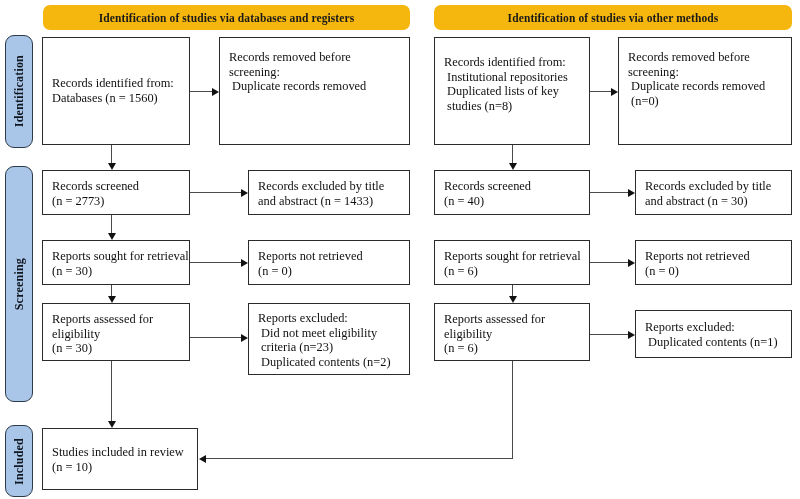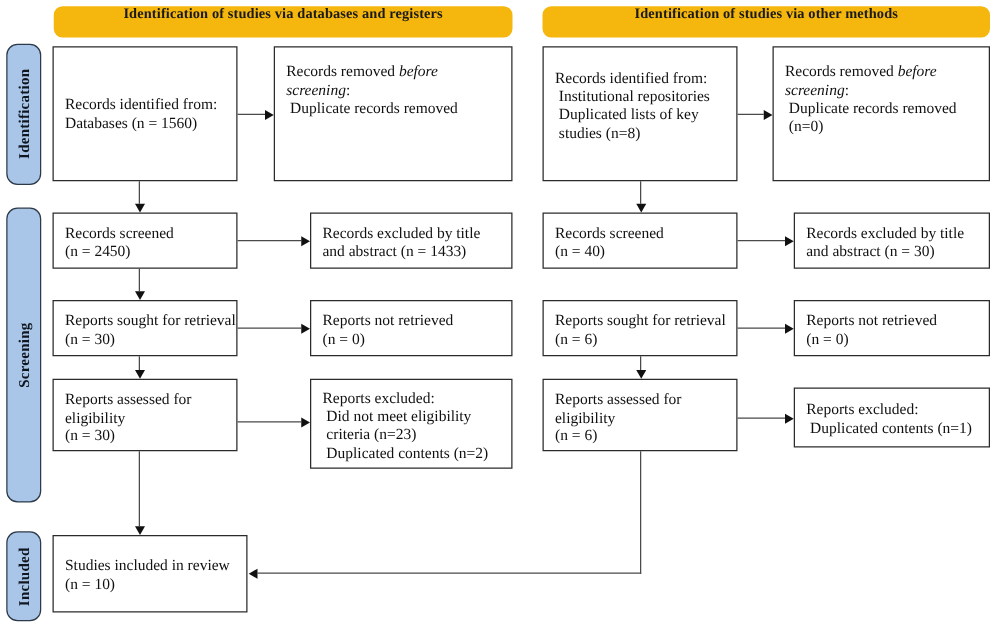--- a/index.html
+++ b/index.html
@@ -1,37 +1,37 @@
 <!DOCTYPE html>
 <html><head>
 <meta charset="utf-8">
 <style>
   html,body{margin:0;padding:0;background:#ffffff;}
   #page{position:relative;width:800px;height:499px;background:#ffffff;
         font-family:"Liberation Serif",serif;overflow:hidden;}
 
   
   .hdr{position:absolute;background:#F5B60D;border-radius:7px;
-       display:flex;justify-content:center;
+       display:flex;align-items:center;justify-content:center;
        font-weight:bold;font-size:11.5px;color:#1a1a1a;
        letter-spacing:.1px;text-align:center;}
 
   
   .stage{position:absolute;background:#A9C6E8;border:1px solid #2d3a4a;
          border-radius:9px;display:flex;align-items:center;justify-content:center;}
   .stage span{writing-mode:vertical-rl;transform:rotate(180deg);
               font-weight:bold;font-size:12px;color:#10161f;letter-spacing:.2px;
               white-space:nowrap;}
 
   
   .box{position:absolute;background:#ffffff;border:1.2px solid #2b2b2b;
        box-sizing:border-box;padding:7px 8px 4px 9px;
        font-size:12.4px;line-height:1.17;color:#101010;}
   .box .ln{white-space:pre;}
-  .box .ital{font-style:italic;}
+  .box .ital{}
 
   
   .ln-h,.ln-v{position:absolute;background:#4a4a4a;}
   .ln-h{height:1.1px;}
   .ln-v{width:1.1px;}
   .arr{position:absolute;width:0;height:0;}
   .arr-r{border-top:4px solid transparent;border-bottom:4px solid transparent;
          border-left:7px solid #111;}
   .arr-l{border-top:4px solid transparent;border-bottom:4px solid transparent;
          border-right:7px solid #111;}
@@ -66,21 +66,21 @@
   </div>
 
   <div class="box" style="left:219px;top:37px;width:191px;height:108px;padding-top:12px;">
     <div class="ln"><span>Records removed </span><span class="ital">before</span></div>
     <div class="ln"><span class="ital">screening</span><span>:</span></div>
     <div class="ln"> Duplicate records removed</div>
   </div>
 
   <div class="box" style="left:42px;top:170px;width:148px;height:45px;padding-top:8px;">
     <div class="ln">Records screened</div>
-    <div class="ln">(n = 2450)</div>
+    <div class="ln">(n = 2773)</div>
   </div>
   <div class="box" style="left:248px;top:170px;width:162px;height:45px;padding-top:8px;">
     <div class="ln">Records excluded by title</div>
     <div class="ln">and abstract (n = 1433)</div>
   </div>
 
   <div class="box" style="left:42px;top:240px;width:148px;height:45px;padding-top:8px;">
     <div class="ln">Reports sought for retrieval</div>
     <div class="ln">(n = 30)</div>
   </div>

